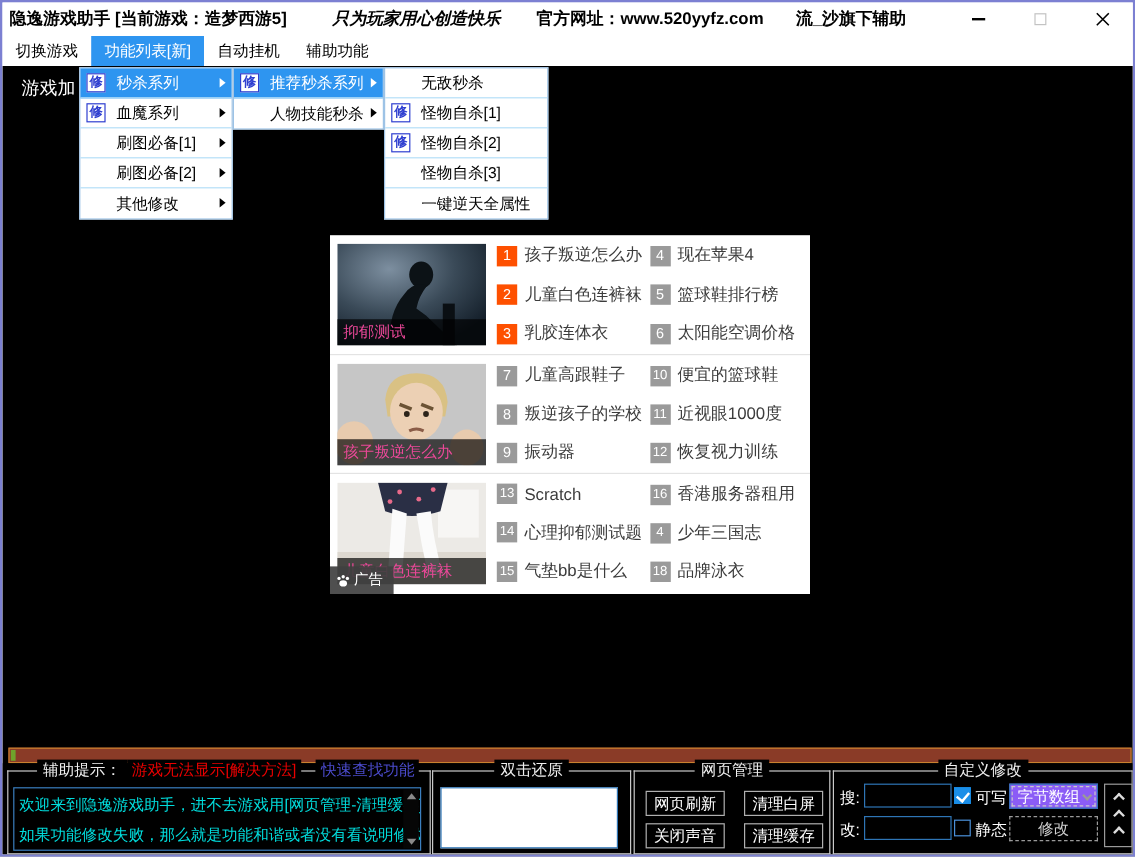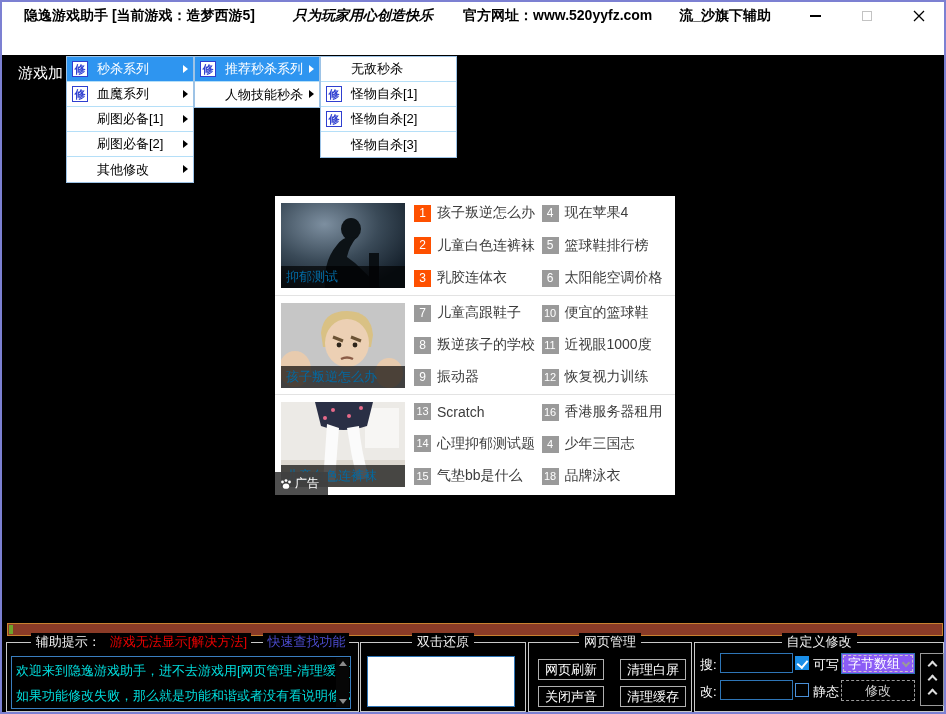--- a/index.html
+++ b/index.html
@@ -11,21 +11,21 @@
     border:2px solid #7c80d2; background:#fff; overflow:hidden;
   }
 
   
   #titlebar {
     position:absolute; left:0; top:0; width:942px; height:28px;
     background:#fff; display:flex; align-items:center;
     font-size:14px; font-weight:bold; color:#000;
   }
   .title-text { white-space:nowrap; }
-  #title-main { margin-left:22px; }
+  #title-main { margin-left:6px; }
   #title-slogan { margin-left:38px;font-style:italic; }
   #title-site { margin-left:30px; }
   #title-brand { margin-left:27px; }
   #win-controls { margin-left:auto; display:flex; align-items:center; gap:30px; padding-right:14px; }
   .win-btn { width:22px; height:22px; display:flex; align-items:center; justify-content:center; }
   .min-glyph { width:11px; height:2px; background:#000; }
   .max-glyph { width:10px; height:10px; border:1px solid #c3c3c3; }
 
   
   #menubar {
@@ -67,21 +67,21 @@
   #ad-panel {
     position:absolute; left:273px; top:141px; width:400px; height:299px;
     background:#fff; overflow:hidden;
   }
   .ad-section { display:flex; padding:7px 6px 5px 6px; height:99px; }
   .ad-section + .ad-section { border-top:1px solid #e3e3e3; }
   .ad-img { position:relative; width:124px; height:85px; overflow:hidden; flex:none; }
   .ad-img svg { position:absolute; left:0; top:0; }
   .ad-caption {
     position:absolute; left:0; right:0; bottom:0; background:rgba(0,0,0,.68);
-    color:#0369a1; font-size:13px; padding:2px 5px; white-space:nowrap;
+    color:#ec4899; font-size:13px; padding:2px 5px; white-space:nowrap;
   }
   .ad-cols { display:flex; flex:1; padding-left:9px; }
   .ad-col { width:50%; display:flex; flex-direction:column; justify-content:space-between; padding:1px 0 3px 0; }
   .ad-item { display:flex; align-items:center; font-size:14px; color:#3c3c3c; white-space:nowrap; }
   .ad-badge {
     flex:none; width:17px; height:17px; margin-right:6px; background:#9a9a9a;
     color:#fff; font-size:12px; line-height:17px; text-align:center;
   }
   .ad-badge.hot { background:#fe5000; }
   #ad-tag {
@@ -178,20 +178,26 @@
           <div class="max-glyph"></div>
         </div>
       <div class="win-btn">
         <svg width="12" height="12" viewBox="0 0 12 12">
             <path d="M1 1 L11 11 M11 1 L1 11" stroke="#000" stroke-width="1.3"></path>
           </svg>
       </div>
     </div>
   </div>
 
+  <div id="menubar">
+      <div class="menubar-item">切换游戏</div>
+      <div class="menubar-item active">功能列表[新]</div>
+      <div class="menubar-item">自动挂机</div>
+      <div class="menubar-item">辅助功能</div>
+    </div>
 
   <div id="body">
     <span id="bg-text">游戏加</span>
 
     <div id="menus-root">
         <div class="menu" style="left: 64px; top: 1px; width: 128px;">
           <div class="menu-item selected">
             <span class="micon">修</span>
             <span>秒杀系列</span>
             <span class="m-arrow"></span>
@@ -232,20 +238,23 @@
           <div class="menu-item">
             <span class="micon">修</span>
             <span>怪物自杀[1]</span>
           </div>
           <div class="menu-item">
             <span class="micon">修</span>
             <span>怪物自杀[2]</span>
           </div>
           <div class="menu-item">
             <span>怪物自杀[3]</span>
+          </div>
+          <div class="menu-item">
+            <span>一键逆天全属性</span>
           </div>
         </div>
       </div>
 
     <div id="ad-panel">
       <div id="ad-sections">
           <div class="ad-section">
             <div class="ad-img">
               <svg width="124" height="85" viewBox="0 0 124 85">
     <defs>

